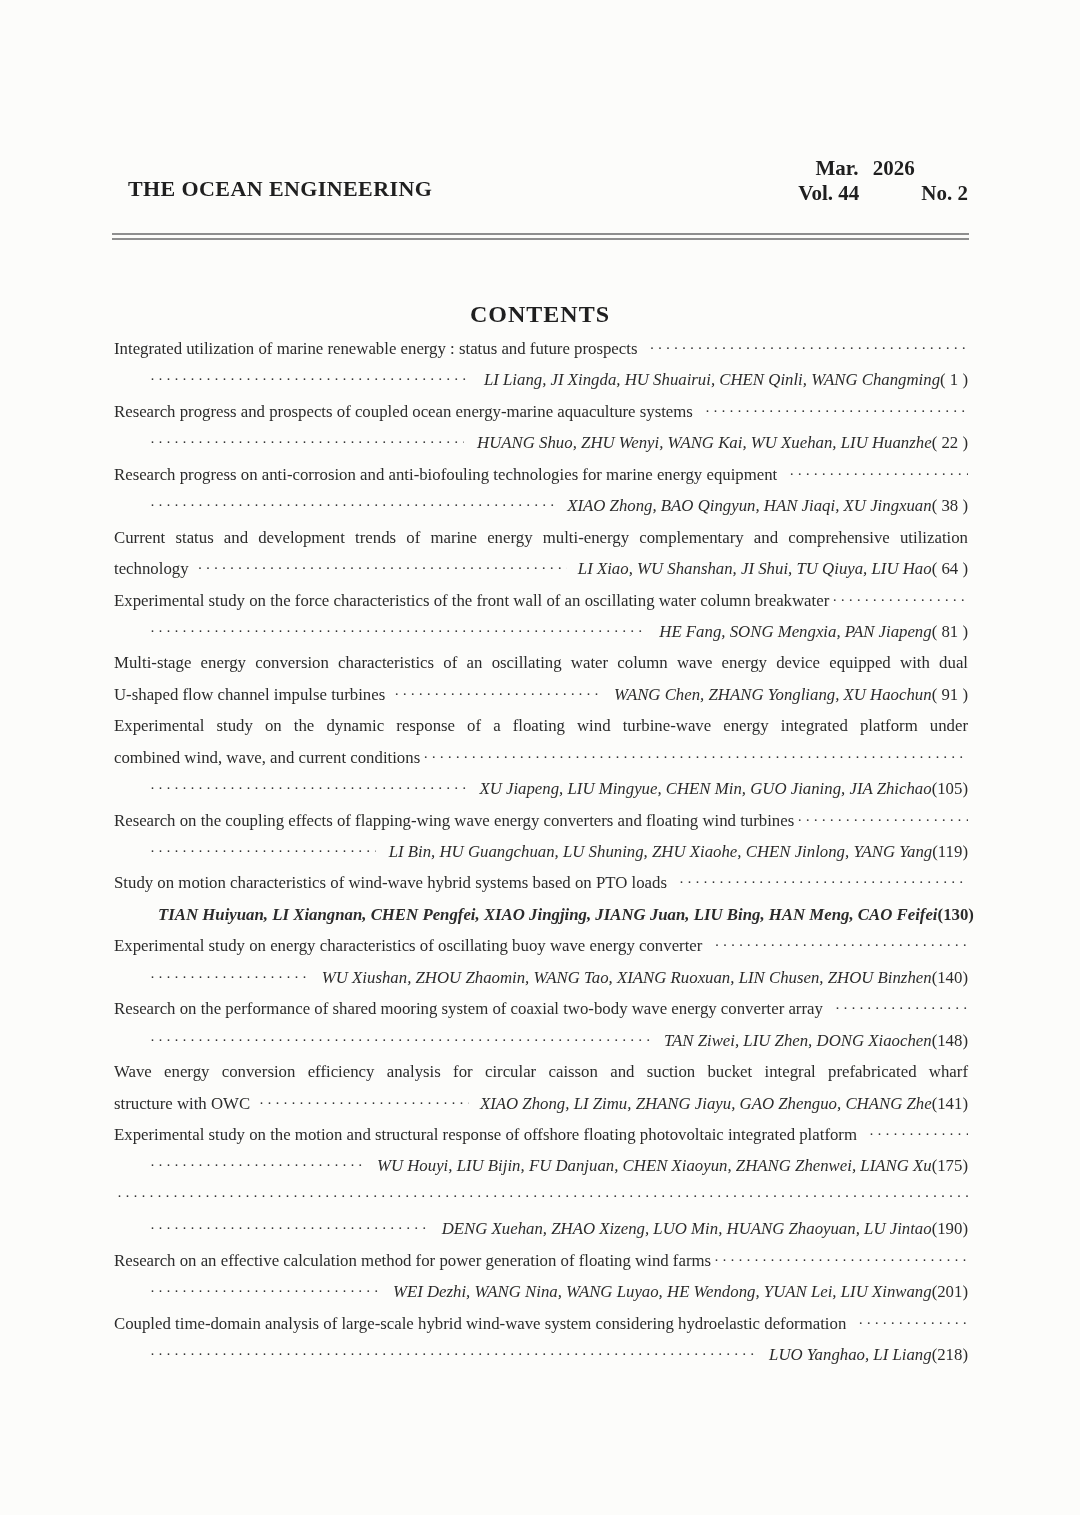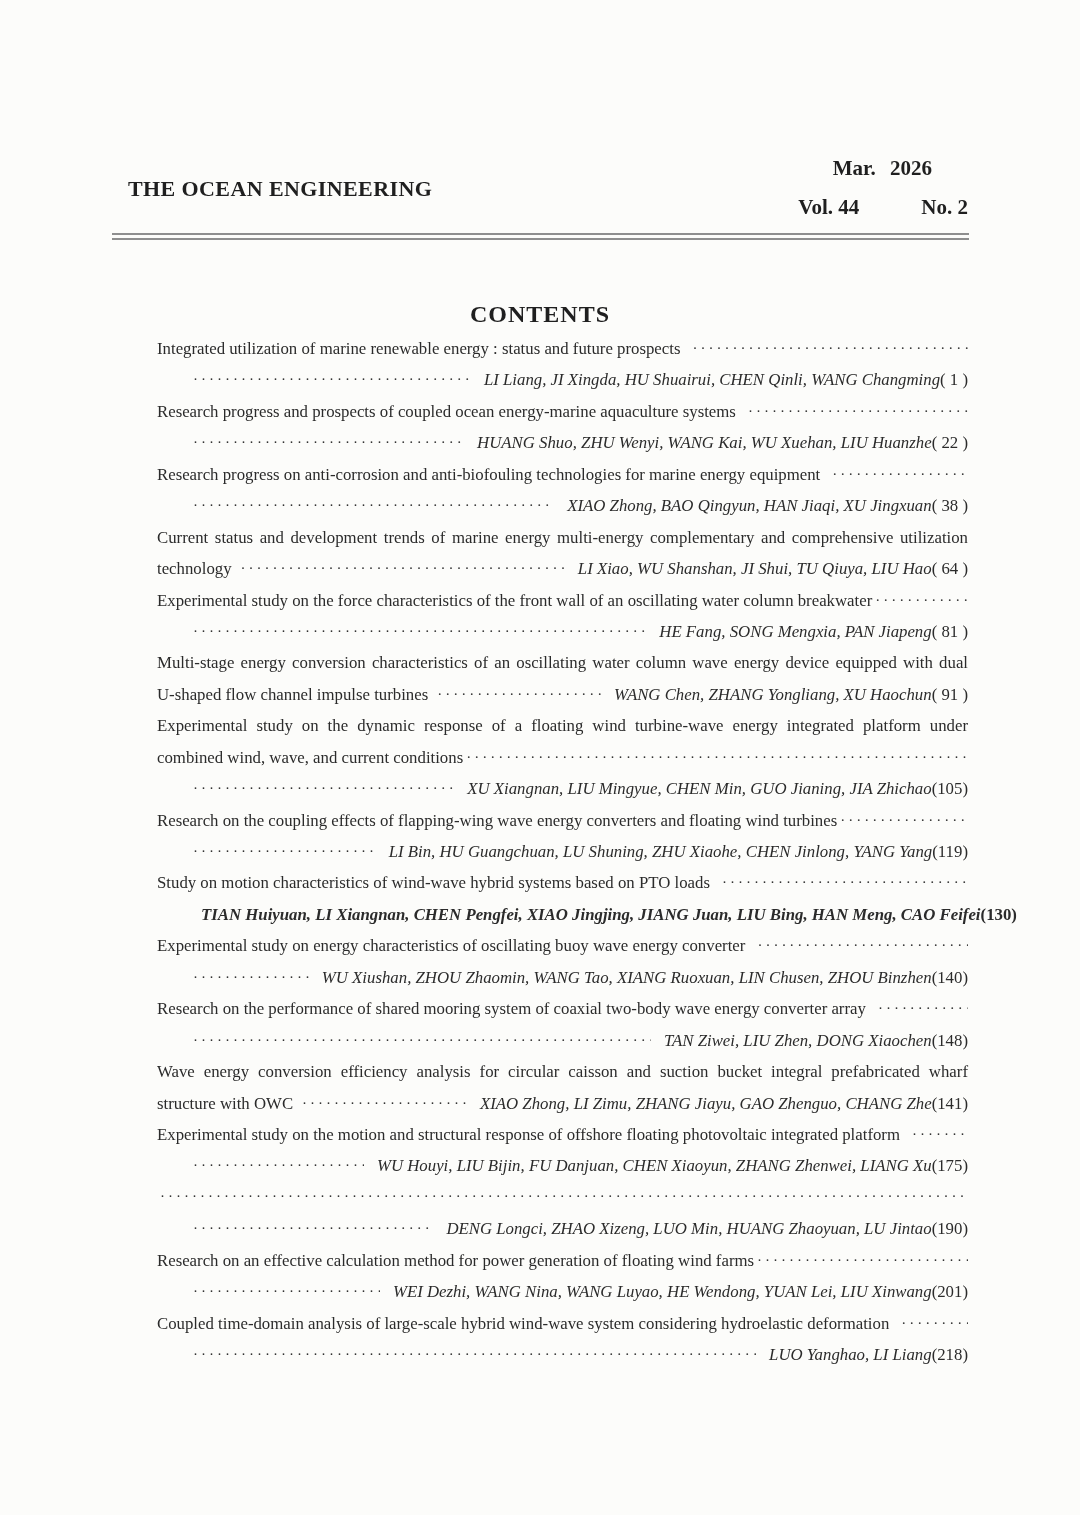--- a/index.html
+++ b/index.html
@@ -14,46 +14,45 @@
 
   
   .journal-title {
     position:absolute; left:128px; top:176px;
     font-size:22px; font-weight:bold; letter-spacing:0.4px;
     color:#1f1f1f; white-space:nowrap;
   }
   .issue-block {
     position:absolute; right:112px; top:156px;
     font-size:21px; font-weight:bold; color:#1f1f1f;
-    text-align:right;
+    text-align:center;
   }
   .issue-date { padding-right:36px; word-spacing:9px; white-space:nowrap; }
   .issue-vol-line {
-    margin-top:14px; display:flex; justify-content:flex-end; gap:62px;
+    display:flex; justify-content:flex-end; gap:62px;
     white-space:nowrap;
   }
   .header-rule {
     position:absolute; left:112px; top:233px; width:857px; height:3px;
     border-top:2px solid #8e8e8e; border-bottom:2px solid #8e8e8e;
   }
   .contents-title {
     position:absolute; left:0; top:279px; width:1080px;
     text-align:center; font-size:24px; font-weight:bold;
     letter-spacing:1px; color:#1f1f1f;margin-top:22px;
   }
 
   
   .toc {
     position:absolute; left:114px; top:333px; width:854px;
     font-size:16.8px; color:#2b2b2b;
   }
   .line {
     height:31.45px; line-height:31.45px;
     white-space:nowrap;
-    margin-left:43px;
   }
   .line.tl, .line.al, .line.ml { display:flex; align-items:baseline; }
   .line.tj, .line.af {
     display:block; text-align:justify; text-align-last:justify;
     -moz-text-align-last:justify; text-justify:inter-word;
   }
   .line.al { padding-left:36px; }
   .line.af { padding-left:44px;font-weight:bold; }
   .t  { flex:0 0 auto; }
   .a  { font-style:italic; }
@@ -138,21 +137,21 @@
         <span class="a">WANG Chen, ZHANG Yongliang, XU Haochun</span>
         <span class="pg">( 91 )</span>
       </div>
       <div class="line tj"><span class="t">Experimental study on the dynamic response of a floating wind turbine-wave energy integrated platform under</span></div>
       <div class="line tl">
         <span class="t">combined wind, wave, and current conditions</span>
         <span class="leader">············································································································································································································································································································</span>
       </div>
       <div class="line al">
         <span class="leader">············································································································································································································································································································</span>
-        <span class="a">XU Xiangnan, LIU Mingyue, CHEN Min, GUO Jianing, JIA Zhichao</span>
+        <span class="a">XU Jiapeng, LIU Mingyue, CHEN Min, GUO Jianing, JIA Zhichao</span>
         <span class="pg">(105)</span>
       </div>
       <div class="line tl">
         <span class="t">Research on the coupling effects of flapping-wing wave energy converters and floating wind turbines</span>
         <span class="leader">············································································································································································································································································································</span>
       </div>
       <div class="line al">
         <span class="leader">············································································································································································································································································································</span>
         <span class="a">LI Bin, HU Guangchuan, LU Shuning, ZHU Xiaohe, CHEN Jinlong, YANG Yang</span>
         <span class="pg">(119)</span>
@@ -194,21 +193,21 @@
       <div class="line al">
         <span class="leader">············································································································································································································································································································</span>
         <span class="a">WU Houyi, LIU Bijin, FU Danjuan, CHEN Xiaoyun, ZHANG Zhenwei, LIANG Xu</span>
         <span class="pg">(175)</span>
       </div>
       <div class="line tl">
         <span class="leader">············································································································································································································································································································</span>
       </div>
       <div class="line al">
         <span class="leader">············································································································································································································································································································</span>
-        <span class="a">DENG Longci, ZHAO Xizeng, LUO Min, HUANG Zhaoyuan, LU Jintao</span>
+        <span class="a">DENG Xuehan, ZHAO Xizeng, LUO Min, HUANG Zhaoyuan, LU Jintao</span>
         <span class="pg">(190)</span>
       </div>
       <div class="line tl">
         <span class="t">Research on an effective calculation method for power generation of floating wind farms</span>
         <span class="leader">············································································································································································································································································································</span>
       </div>
       <div class="line al">
         <span class="leader">············································································································································································································································································································</span>
         <span class="a">WEI Dezhi, WANG Nina, WANG Luyao, HE Wendong, YUAN Lei, LIU Xinwang</span>
         <span class="pg">(201)</span>

